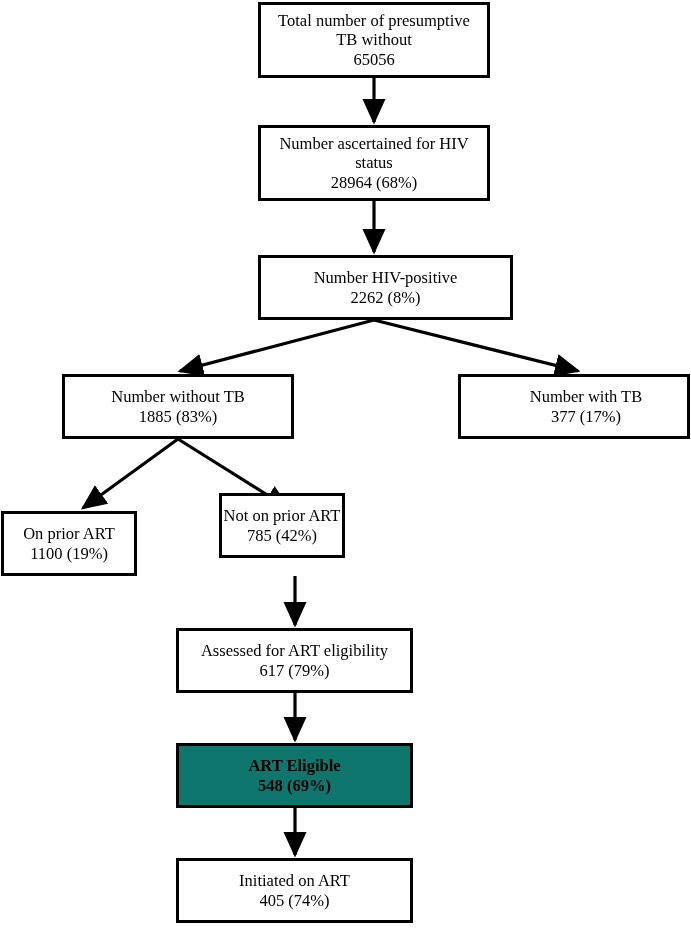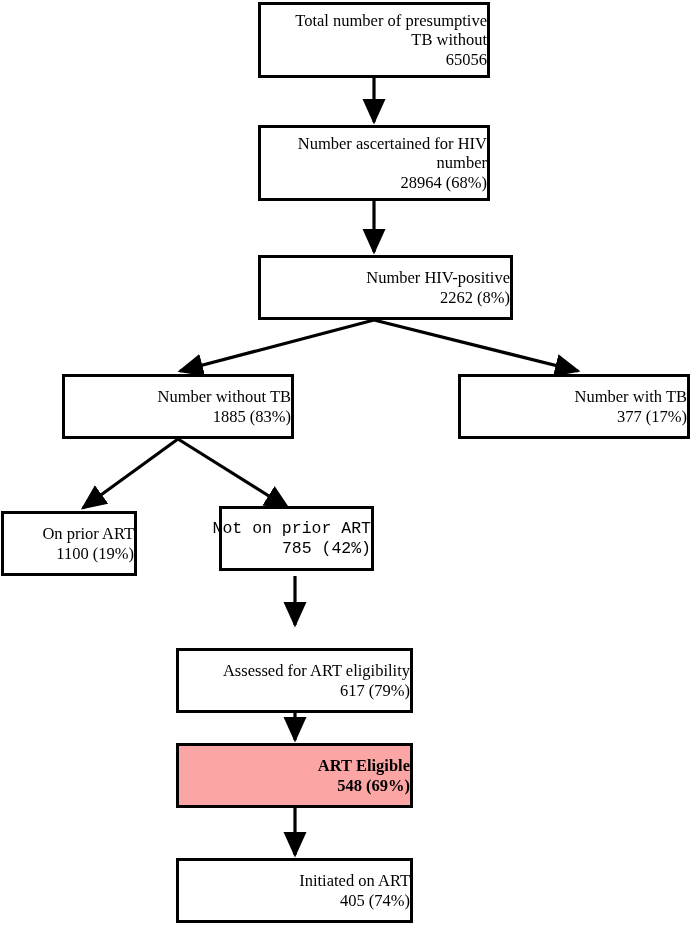--- a/index.html
+++ b/index.html
@@ -23,33 +23,33 @@
     height: 929px;
     pointer-events: none;
   }
   .node {
     position: absolute;
     box-sizing: border-box;
     border: 3px solid #000000;
     background: #ffffff;
     display: flex;
     flex-direction: column;
-    align-items: flex-end;
+    align-items: center;
     justify-content: center;
     text-align: center;
     line-height: 1.18;
     font-size: 16.5px;
     color: #000000;
   }
   .node .line {
     display: block;
     white-space: nowrap;
   }
   .node.highlight {
-    background: #fca5a5;
+    background: #0f766e;
     font-weight: bold;
   }
 </style>
 </head>
 <body>
 
 <div id="flowchart-root">
 
   <svg class="arrow-layer" viewBox="0 0 691 929" width="691" height="929" xmlns="http://www.w3.org/2000/svg">
     <defs>
@@ -78,21 +78,21 @@
   </svg>
 
   <div class="node" style="left:258px; top:2px; width:232px; height:76px;">
     <span class="line">Total number of presumptive</span>
     <span class="line">TB without</span>
     <span class="line">65056</span>
   </div>
 
   <div class="node" style="left:258px; top:125px; width:232px; height:76px;">
     <span class="line">Number ascertained for HIV</span>
-    <span class="line">number</span>
+    <span class="line">status</span>
     <span class="line">28964 (68%)</span>
   </div>
 
   <div class="node" style="left:258px; top:255px; width:255px; height:65px;">
     <span class="line">Number HIV-positive</span>
     <span class="line">2262 (8%)</span>
   </div>
 
   <div class="node" style="left:62px; top:374px; width:232px; height:65px;">
     <span class="line">Number without TB</span>
@@ -102,26 +102,26 @@
   <div class="node" style="left:458px; top:374px; width:232px; height:65px;padding-left:24px;">
     <span class="line">Number with TB</span>
     <span class="line">377 (17%)</span>
   </div>
 
   <div class="node" style="left:1px; top:511px; width:136px; height:65px;">
     <span class="line">On prior ART</span>
     <span class="line">1100 (19%)</span>
   </div>
 
-  <div class="node" style="left:219px; top:506px; width:155px; height:65px;font-family:Liberation Mono, monospace;">
+  <div class="node" style="left:219px; top:493px; width:126px; height:65px;">
     <span class="line">Not on prior ART</span>
     <span class="line">785 (42%)</span>
   </div>
 
-  <div class="node" style="left:176px; top:648px; width:237px; height:65px;">
+  <div class="node" style="left:176px; top:628px; width:237px; height:65px;">
     <span class="line">Assessed for ART eligibility</span>
     <span class="line">617 (79%)</span>
   </div>
 
   <div class="node highlight" style="left:176px; top:743px; width:237px; height:65px;">
     <span class="line">ART Eligible</span>
     <span class="line">548 (69%)</span>
   </div>
 
   <div class="node" style="left:176px; top:858px; width:237px; height:65px;">

